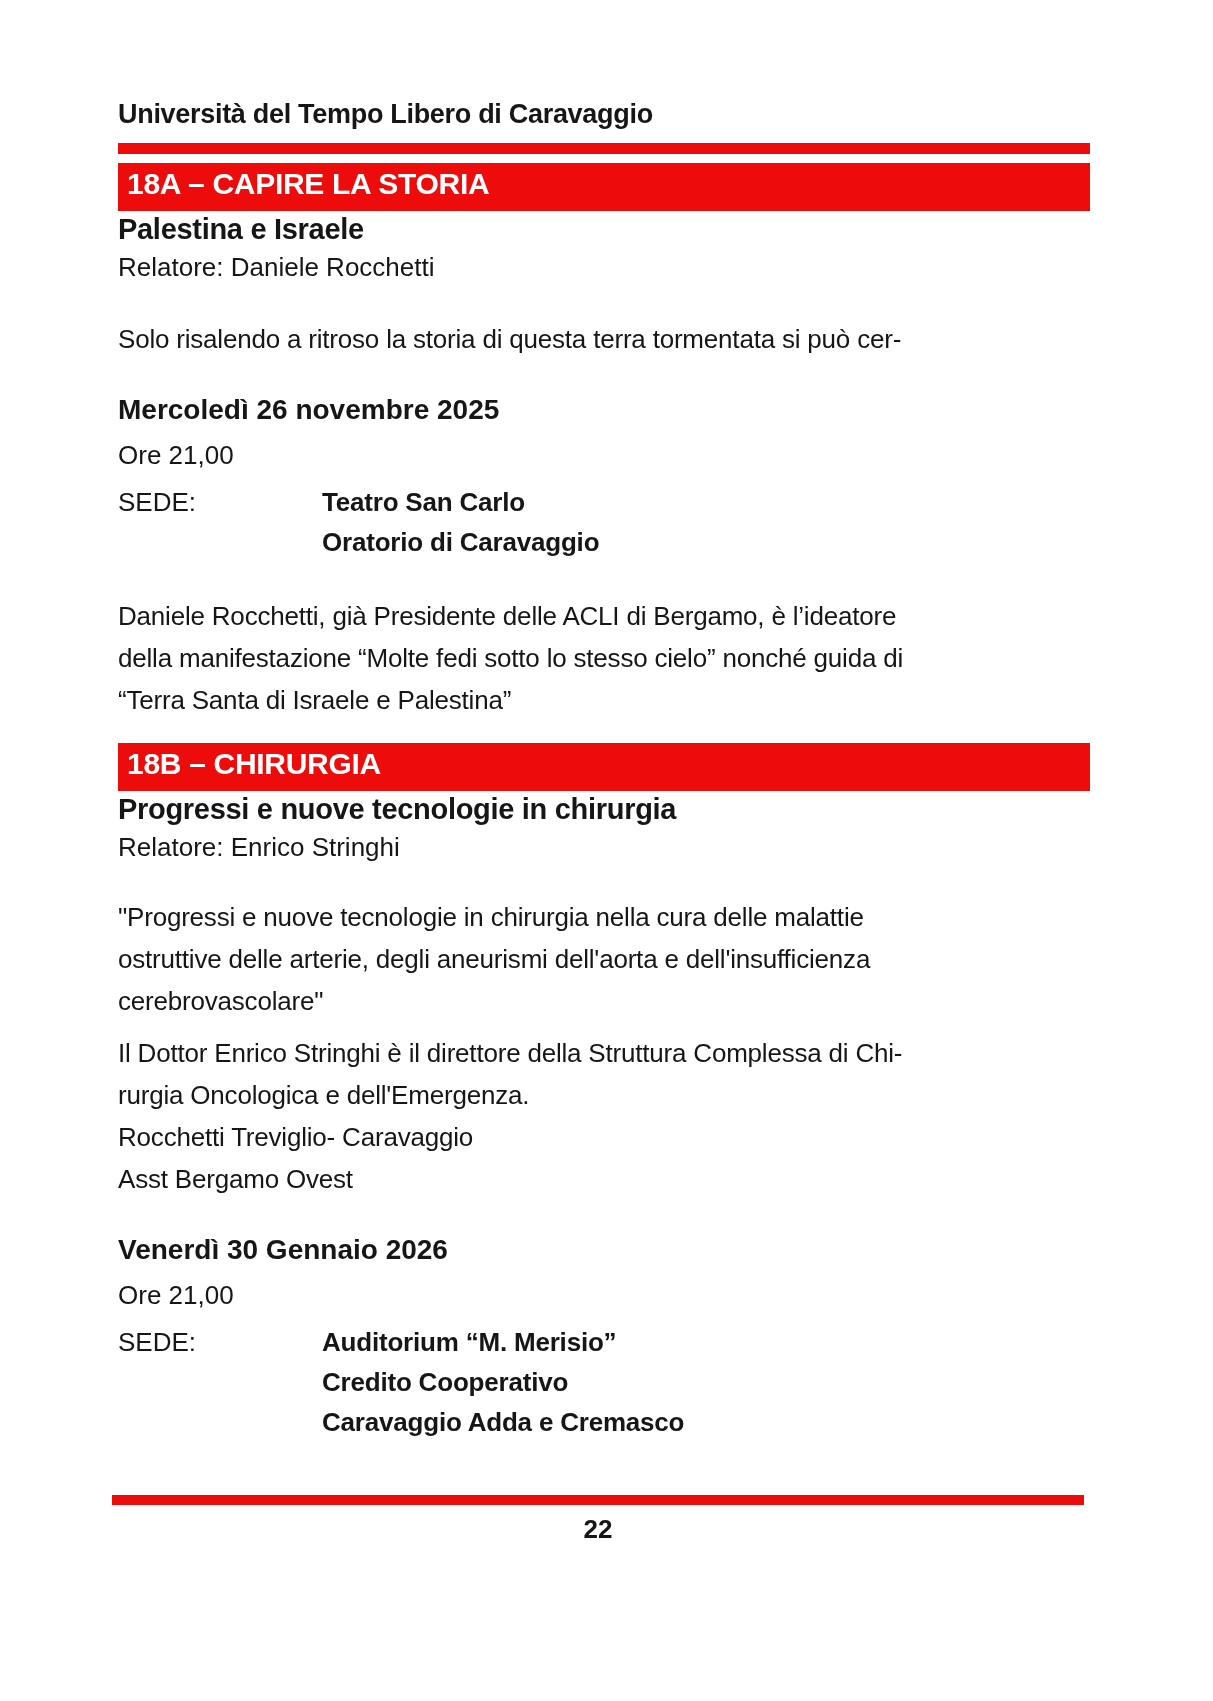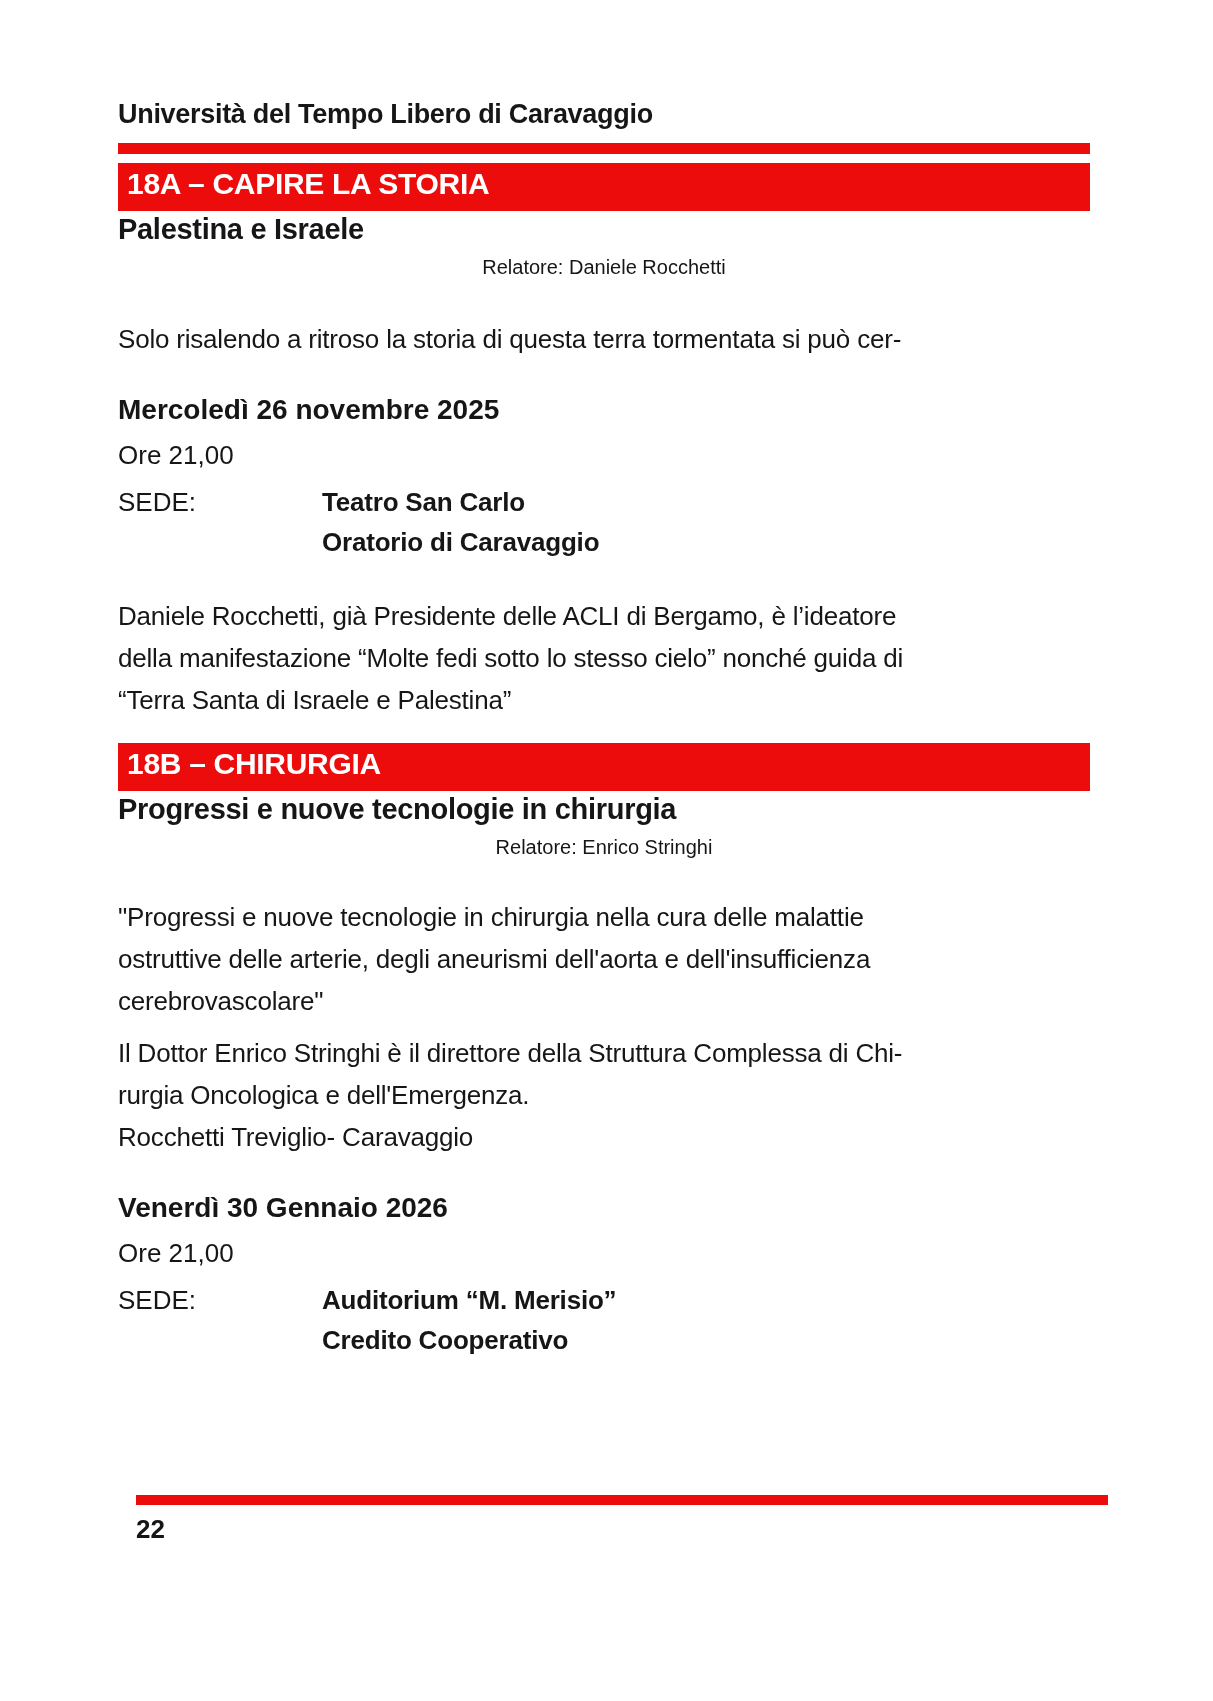--- a/index.html
+++ b/index.html
@@ -43,24 +43,23 @@
   .banner-a { margin-top: 9px; }
   .banner-b { margin-top: 22px; }
   .section-title {
     font-size: 29px;
     font-weight: bold;
     margin-top: 0;
     line-height: 36px;
     letter-spacing: -0.3px;
   }
   .speaker {
-    font-size: 20px;
+    font-size: 26px;
     margin-top: 5px;
     line-height: 31px;
-    text-align: center;
   }
   .para {
     font-size: 26px;
     line-height: 42px;
     letter-spacing: -0.2px;
   }
   .para-desc  { margin-top: 35px; }
   .para-bio-a { margin-top: 33px; }
   .para-quote { margin-top: 33px; }
   .para-bio-b { margin-top: 10px; }
@@ -78,22 +77,23 @@
   .venue-row {
     display: flex;
     margin-top: 11px;
     font-size: 26px;
     line-height: 40px;
   }
   .venue-label { width: 204px; flex: 0 0 204px; }
   .venue-lines { font-weight: bold; letter-spacing: -0.2px; }
   .footer {
     position: absolute;
-    left: 136px; top: 1495px;
+    left: 112px; top: 1495px;
     width: 972px;
+    text-align: center;
   }
   .footer-rule { height: 10px; background: var(--accent); }
   .page-number {
     font-size: 26px;
     font-weight: bold;
     margin-top: 9px;
   }
 </style>
 </head>
 <body>
@@ -134,29 +134,31 @@
   <div class="para para-quote">
     <div>"Progressi e nuove tecnologie in chirurgia nella cura delle malattie</div>
     <div>ostruttive delle arterie, degli aneurismi dell'aorta e dell'insufficienza</div>
     <div>cerebrovascolare"</div>
   </div>
 
   <div class="para para-bio-b">
     <div>Il Dottor Enrico Stringhi è il direttore della Struttura Complessa di Chi-</div>
     <div>rurgia Oncologica e dell'Emergenza.</div>
     <div>Rocchetti Treviglio- Caravaggio</div>
+    <div>Asst Bergamo Ovest</div>
   </div>
 
   <div class="date-heading">Venerdì 30 Gennaio 2026</div>
   <div class="time-line">Ore 21,00</div>
   <div class="venue-row">
     <div class="venue-label">SEDE:</div>
     <div class="venue-lines">
       <div>Auditorium “M. Merisio”</div>
       <div>Credito Cooperativo</div>
+      <div>Caravaggio Adda e Cremasco</div>
     </div>
   </div>
 
 </div>
 
 <div class="footer">
   <div class="footer-rule"></div>
   <div class="page-number">22</div>
 </div>
 

